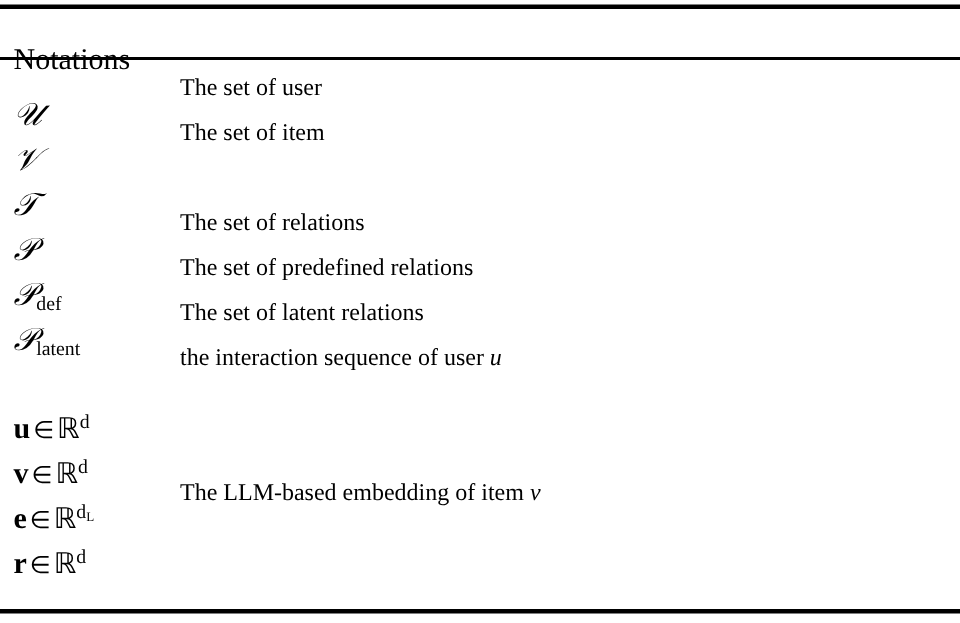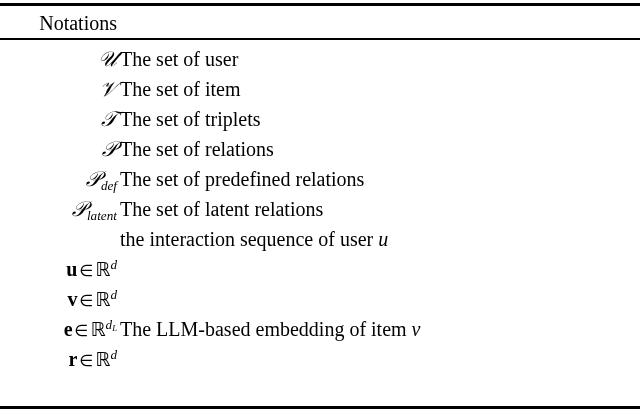--- a/index.html
+++ b/index.html
@@ -49,36 +49,35 @@
 
   .row {
     position: relative;
     height: 30px;
     width: 640px;
   }
 
   .cell-notation {
     position: absolute;
     left: 9px;
-    top: 0;
+    top: 17px;
     width: 108px;
     height: 30px;
     line-height: 30px;
     font-size: 20px;
     white-space: nowrap;
-    text-align: right;
   }
   .cell-description {
     position: absolute;
     left: 120px;
     top: 0;
     width: 515px;
     height: 30px;
     line-height: 30px;
-    font-size: 20px;
+    font-size: 16px;
     white-space: nowrap;
   }
 
   .thead .cell-notation,
   .thead .cell-description {
     line-height: 28px;
     height: 28px;
     font-size: 20px;
   }
 
@@ -100,21 +99,20 @@
     font-style: normal;
     font-size: 19px;
   }
   .op {
     font-family: "DejaVu Sans", "Liberation Sans", sans-serif;
     font-size: 16px;
     padding: 0 2px;
   }
   sub, sup {
     font-size: 0.66em;
-    font-style: italic;
     line-height: 0;
   }
   sub { vertical-align: -0.28em; }
   sup { vertical-align: 0.52em; }
 </style>
 </head>
 <body>
 
 <div id="notation-table">
 
@@ -133,21 +131,20 @@
       <div class="cell-description">The set of user</div>
     </div>
 
     <div class="row">
       <div class="cell-notation"><span class="cal">𝒱</span></div>
       <div class="cell-description">The set of item</div>
     </div>
 
     <div class="row">
       <div class="cell-notation"><span class="cal">𝒯</span></div>
-      <div class="cell-description">The set of triplets</div>
     </div>
 
     <div class="row">
       <div class="cell-notation"><span class="cal">𝒫</span></div>
       <div class="cell-description">The set of relations</div>
     </div>
 
     <div class="row">
       <div class="cell-notation"><span class="cal">𝒫</span><sub>def</sub></div>
       <div class="cell-description">The set of predefined relations</div>

